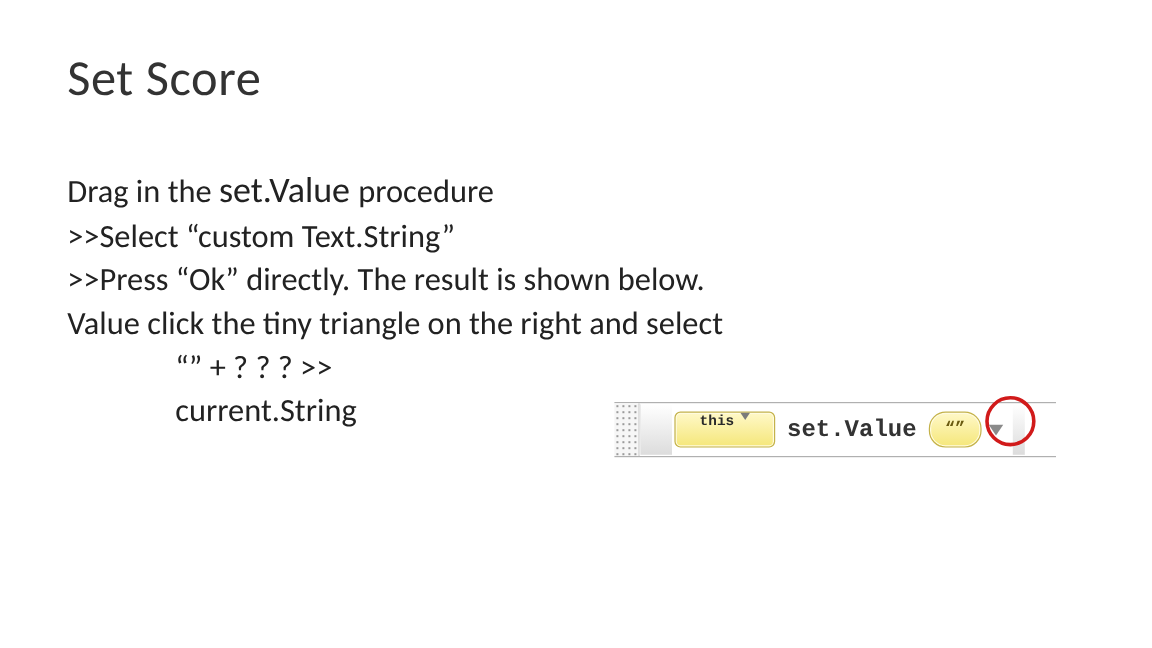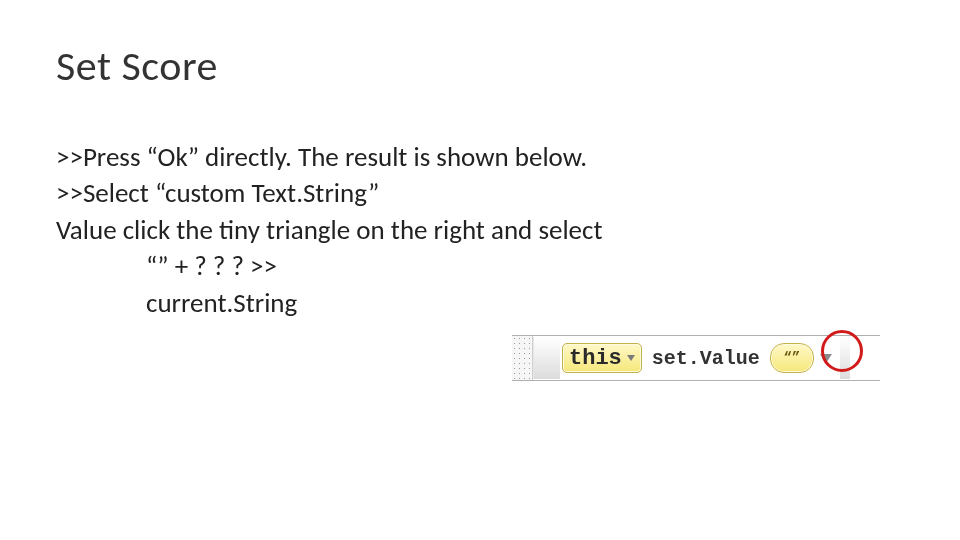--- a/index.html
+++ b/index.html
@@ -61,28 +61,28 @@
   }
   .cap1 {
     width: 26px;
     height: 42px;
     background: linear-gradient(#ffffff, #dcdcdc);
     border-left: 1px solid #e6e6e6;
     flex: none;
   }
   .tile {
     display: inline-flex;
-    align-items: center;
+    align-items: flex-start;
     height: 28px;
-    padding: 0 6px;
+    padding: 0 20px;
     border-radius: 5px;
     border: 1px solid #c4b24a;
     background: linear-gradient(#fff8c8, #f5e77a);
     font-family: "Courier New", monospace;
-    font-size: 22px;
+    font-size: 12px;
     font-weight: bold;
     color: #2a2a2a;
     margin: 0 2px;
     flex: none;
     box-shadow: inset 0 0 0 1px #fffbe0;
   }
   .small-tri {
     display: inline-block;
     margin-left: 5px;
     width: 0; height: 0;
@@ -149,22 +149,25 @@
     z-index:-1;
   }
 </style>
 </head>
 <body>
 
 <div class="slide">
   <div class="title">Set Score</div>
 
   <div class="body">
+    <div>
+      <span>Drag in the </span><span class="big">set.Value </span><span>procedure</span>
+    </div>
+    <div>&gt;&gt;Select “custom Text.String”</div>
     <div>&gt;&gt;Press “Ok” directly. The result is shown below.</div>
-    <div>&gt;&gt;Select “custom Text.String”</div>
     <div>Value click the tiny triangle on the right and select</div>
     <div class="indent">“” + ? ? ? &gt;&gt;</div>
     <div class="indent">current.String</div>
   </div>
 
   <div class="code-block">
     <div class="code-bg"></div>
     <div class="grip"></div>
     <div class="cap1"></div>
     <span class="tile">

